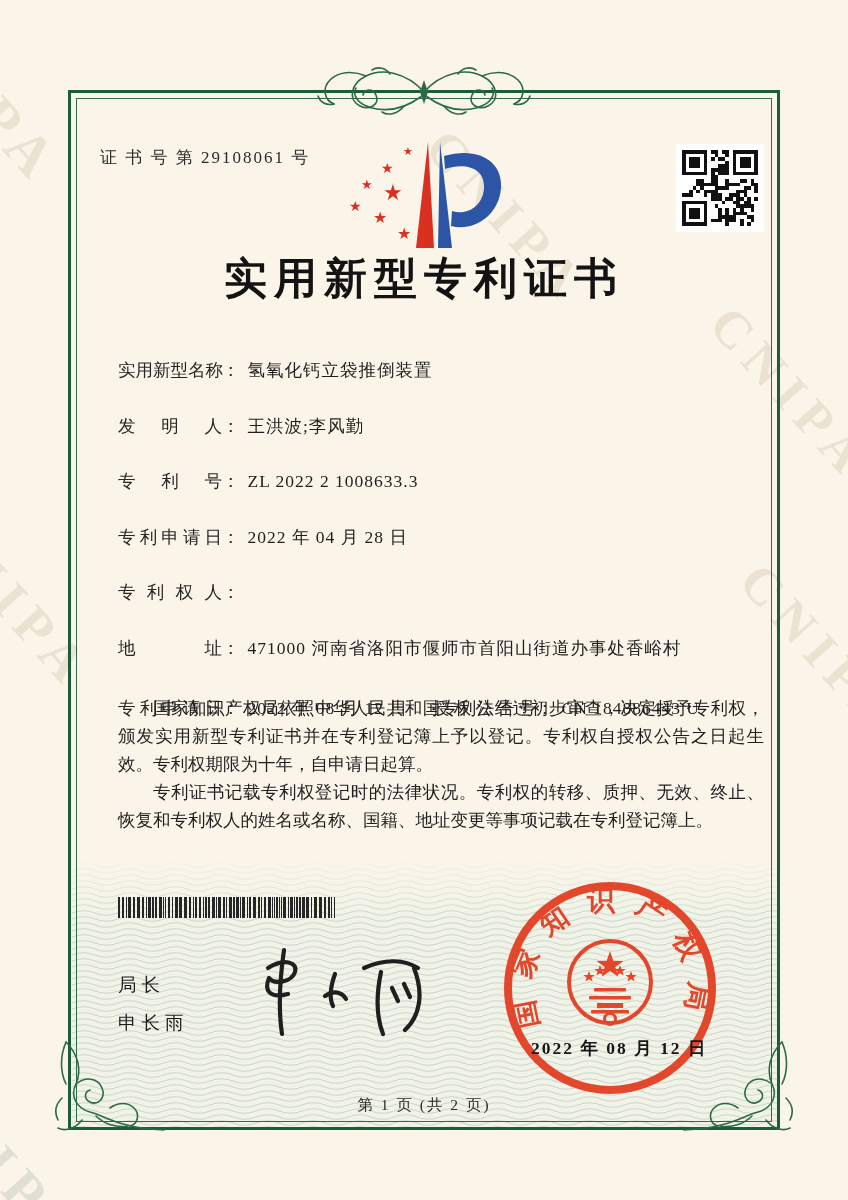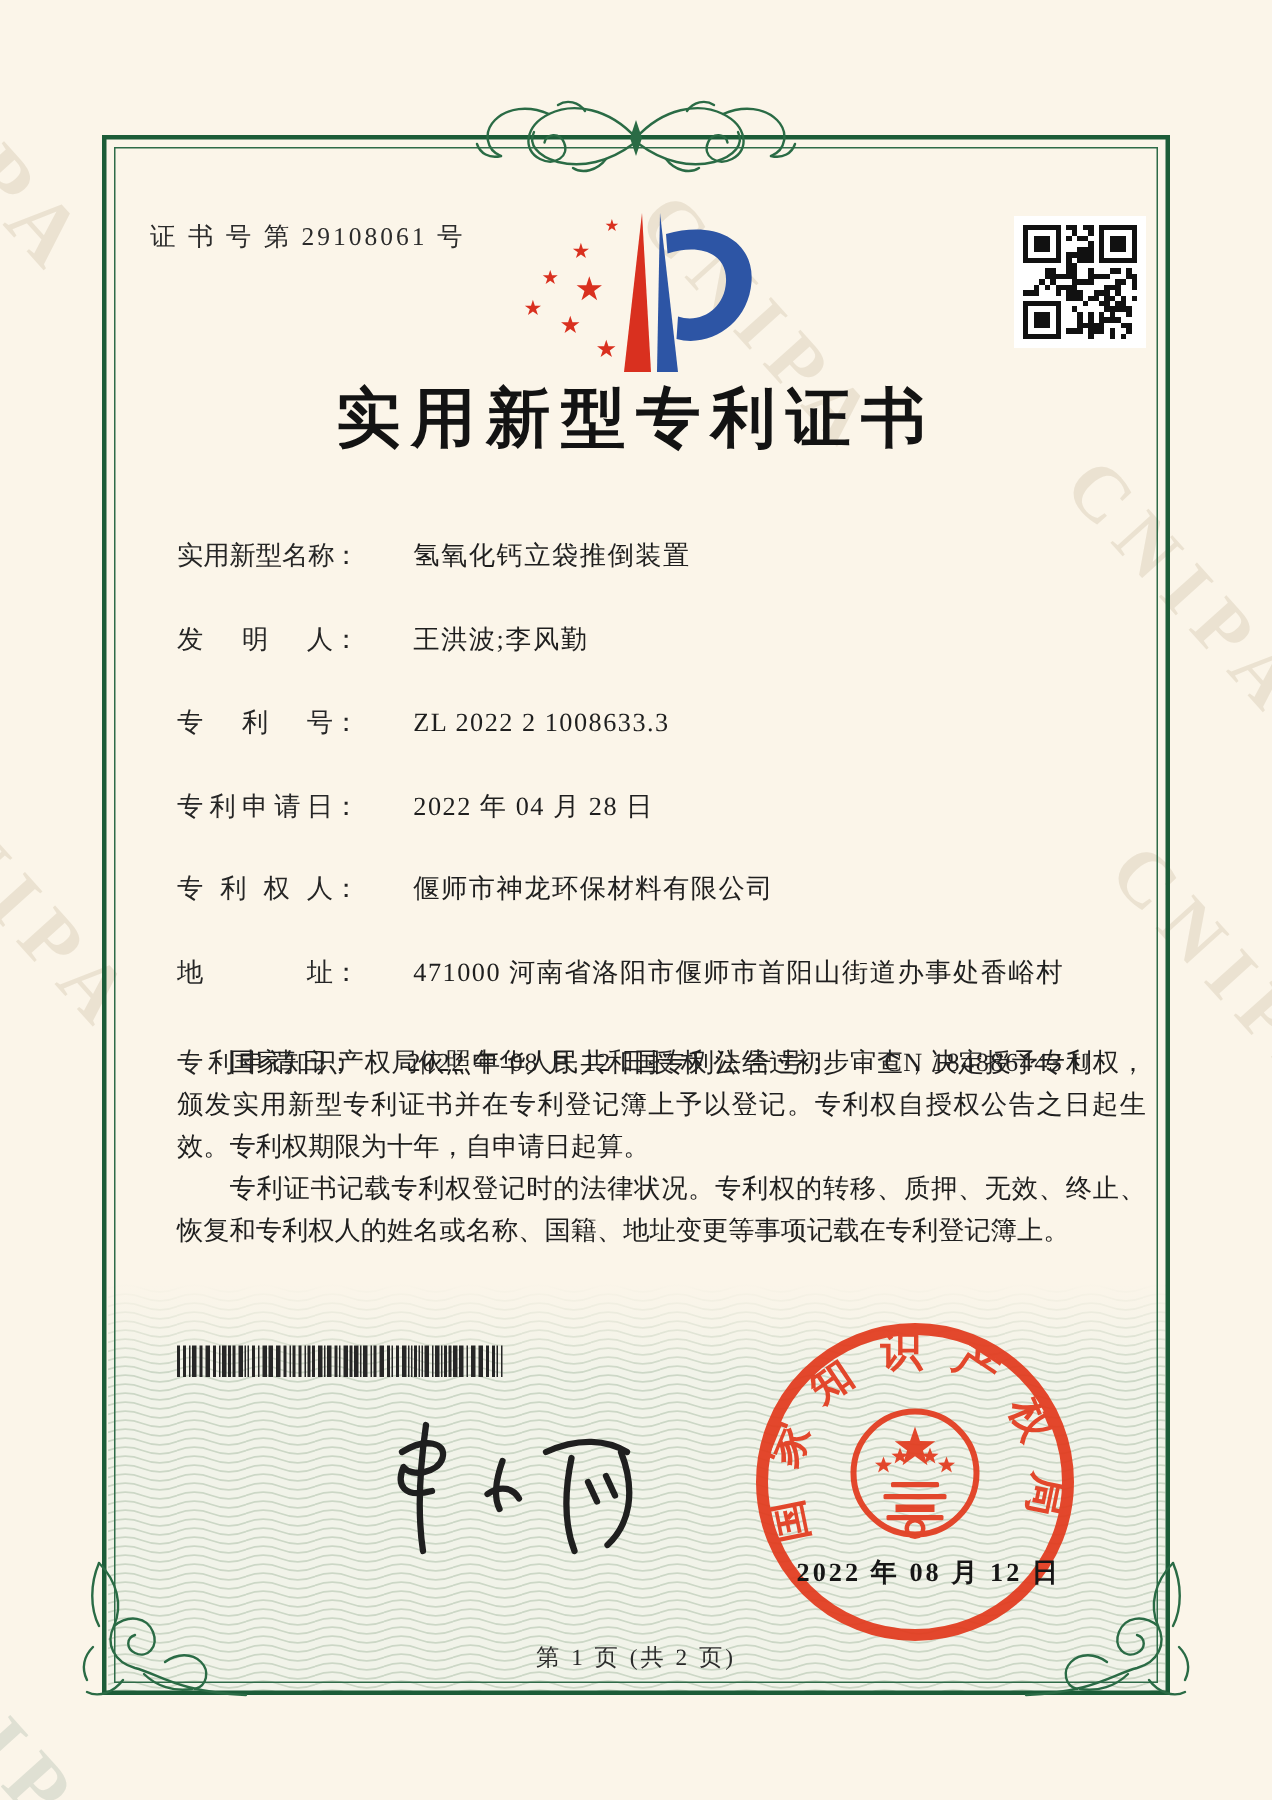--- a/index.html
+++ b/index.html
@@ -51,21 +51,21 @@
   
   .fields{position:absolute; left:118px; top:358px; width:646px; z-index:5; font-size:17.5px;}
   .frow{display:flex; align-items:baseline; margin-bottom:31.5px; white-space:nowrap;}
   .fpair{display:flex; align-items:baseline;}
   .fpair.first{width:314px;}
   .flabel{
     display:inline-block; width:104px; text-align:justify; text-align-last:justify;
     letter-spacing:0; color:#262626;
   }
   .fcolon{margin-right:8px; color:#262626;}
-  .fvalue{letter-spacing:1px; color:#1f1f1f;margin-left:28px;}
+  .fvalue{letter-spacing:1px; color:#1f1f1f;}
   
   .body-text{
     position:absolute; left:118px; top:694px; width:646px; z-index:5;
     font-size:17.5px; line-height:28px; text-align:justify; color:#1f1f1f;
   }
   .body-text p{margin:0; text-indent:2em;}
   
   .barcode{
     position:absolute; left:118px; top:897px; width:220px; height:21px;
     display:flex; align-items:stretch; z-index:5;
@@ -428,21 +428,20 @@
         <span class="fvalue">ZL 2022 2 1008633.3</span>
     </div>
     <div class="frow">
       <span class="flabel">专利申请日</span>
         <span class="fcolon">：</span>
         <span class="fvalue">2022 年 04 月 28 日</span>
     </div>
     <div class="frow">
       <span class="flabel">专利权人</span>
         <span class="fcolon">：</span>
-        <span class="fvalue">偃师市神龙环保材料有限公司</span>
     </div>
     <div class="frow" style="margin-bottom:36px;">
       <span class="flabel">地址</span>
         <span class="fcolon">：</span>
         <span class="fvalue">471000  河南省洛阳市偃师市首阳山街道办事处香峪村</span>
     </div>
     <div class="frow">
       <span class="fpair first">
         <span class="flabel">专利申请日</span>
           <span class="fcolon">：</span>
@@ -583,20 +582,24 @@
       <div style="width: 2px; background: rgb(38, 38, 38);"></div>
       <div style="width: 2px; background: transparent;"></div>
       <div style="width: 2px; background: rgb(38, 38, 38);"></div>
       <div style="width: 1px; background: transparent;"></div>
       <div style="width: 1px; background: rgb(38, 38, 38);"></div>
       <div style="width: 2px; background: transparent;"></div>
       <div style="width: 1px; background: rgb(38, 38, 38);"></div>
       <div style="width: 2px; background: transparent;"></div>
     </div>
 
+  <div class="director">
+    <div>局长</div>
+    <div>申长雨</div>
+  </div>
 
   <svg class="signature" width="205" height="100" viewBox="0 0 205 100">
     <g fill="none" stroke="#1f1f1f" stroke-width="4.2" stroke-linecap="round" stroke-linejoin="round">
       <path d="M44 12 C 40 40 38 70 42 96"></path>
       <path d="M28 30 C 44 20 58 24 55 34 C 52 44 34 47 29 40 C 24 52 29 61 48 56"></path>
       <path d="M95 36 C 90 50 89 60 93 68"></path>
       <path d="M85 58 C 94 52 102 54 106 61"></path>
       <path d="M124 30 C 146 20 165 22 178 30"></path>
       <path d="M174 30 C 184 56 180 78 165 92"></path>
       <path d="M141 34 C 136 58 136 78 143 96"></path>

